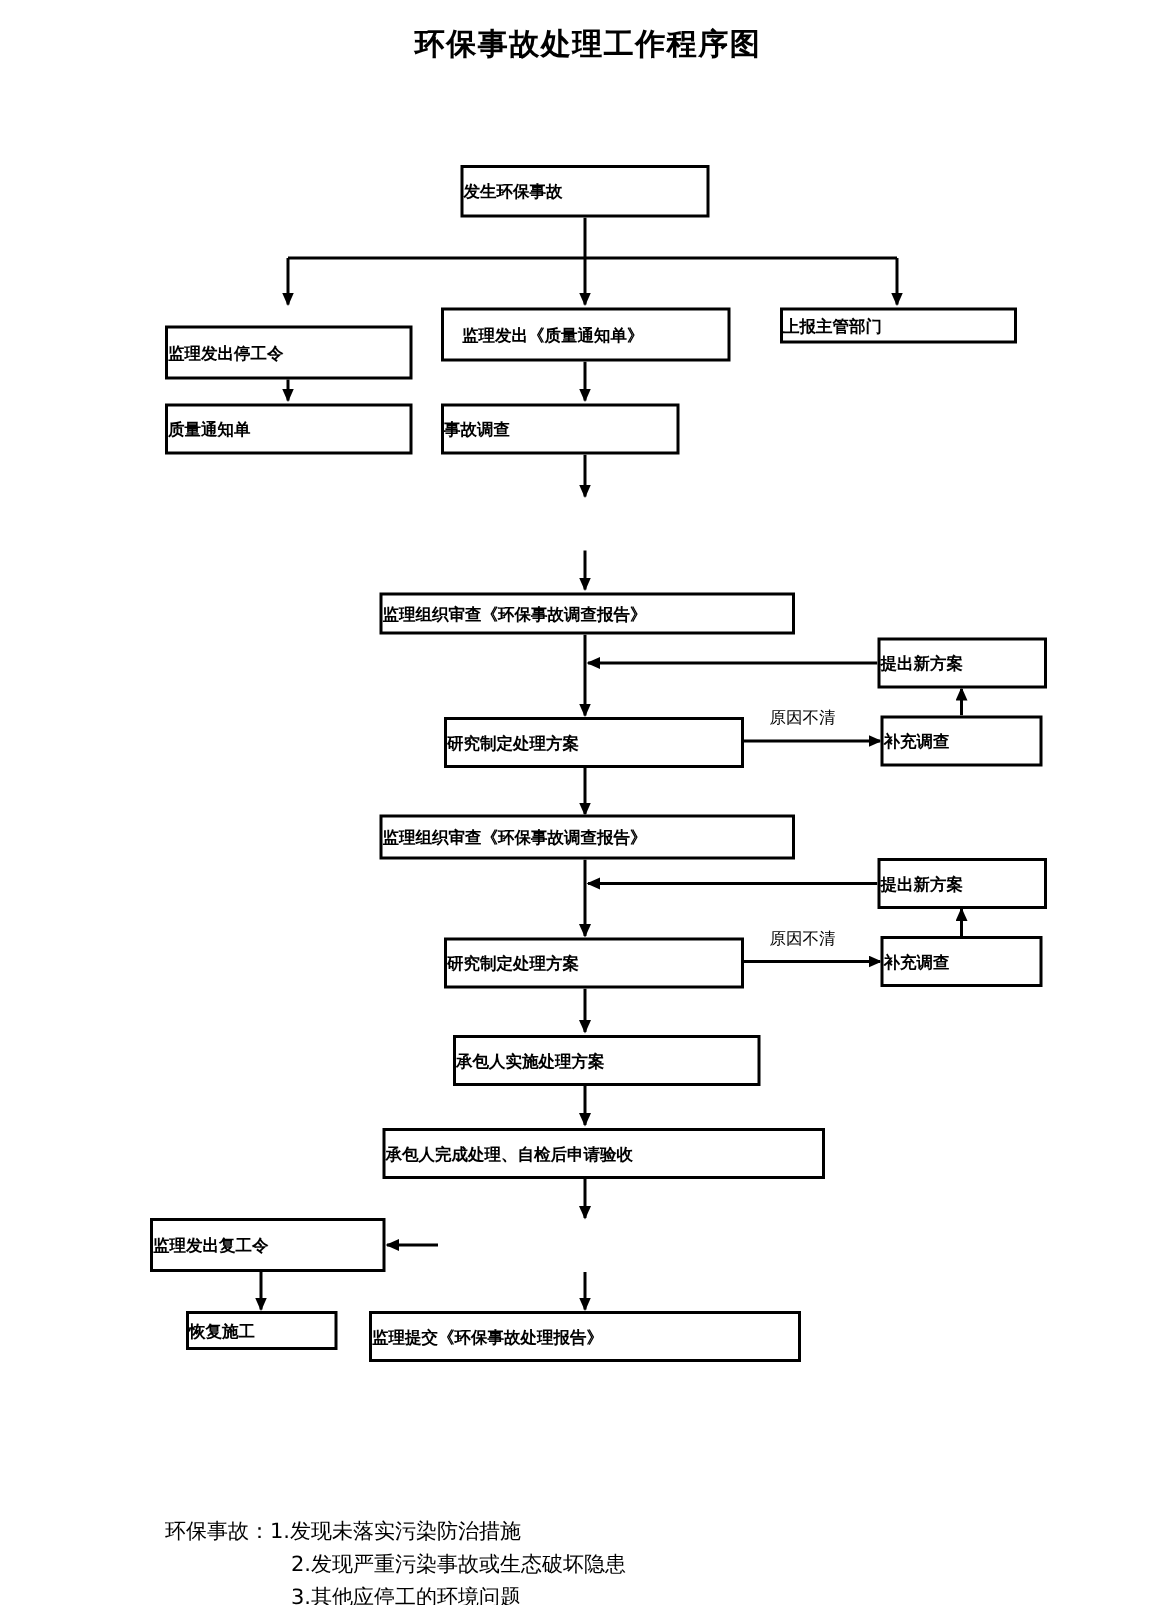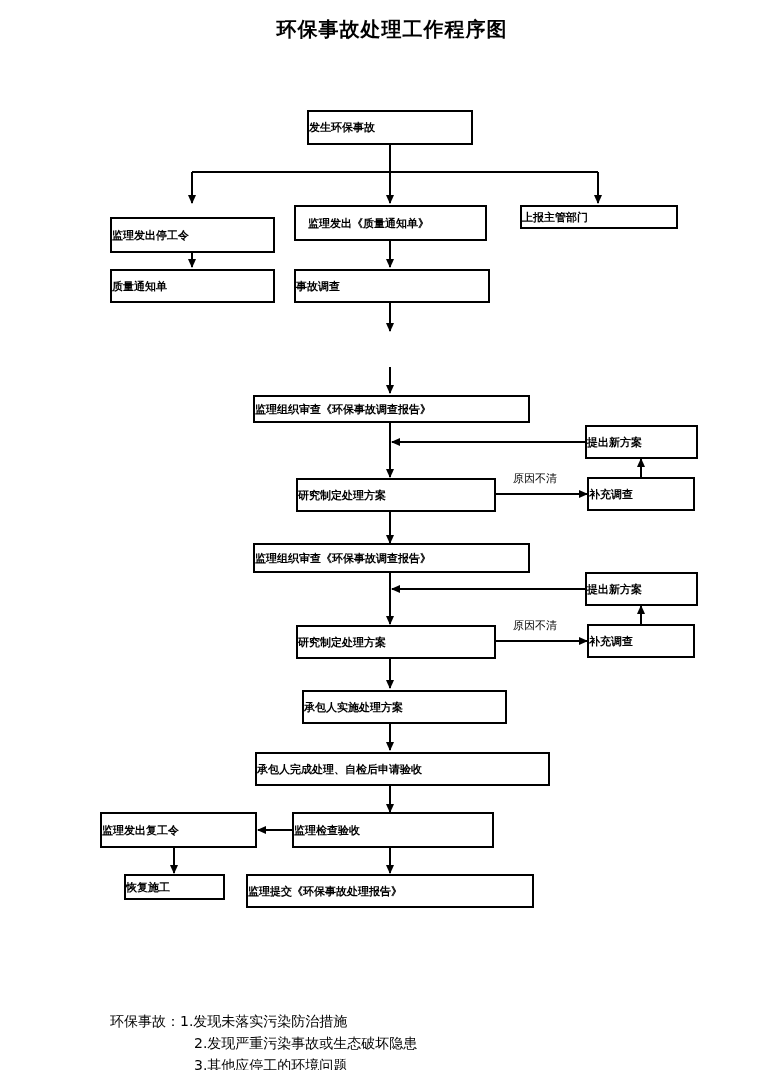--- a/index.html
+++ b/index.html
@@ -146,21 +146,21 @@
   </div>
 
   <div class="node" style="left:520px; top:205px; width:158px; height:24px;">
     <span>上报主管部门</span>
   </div>
 
   <div class="node" style="left:110px; top:269px; width:165px; height:34px;">
     <span>质量通知单</span>
   </div>
 
-  <div class="node" style="left:294px; top:269px; width:196px; height:34px;">
+  <div class="node" style="left:294px; top:269px; width:159px; height:34px;">
     <span>事故调查</span>
   </div>
 
 
   <div class="node" style="left:253px; top:395px; width:277px; height:28px;">
     <span>监理组织审查《环保事故调查报告》</span>
   </div>
 
   <div class="node" style="left:585px; top:425px; width:113px; height:34px;">
     <span>提出新方案</span>
@@ -203,23 +203,20 @@
   </div>
 
   <div class="node" style="left:255px; top:752px; width:295px; height:34px;">
     <span>承包人完成处理、自检后申请验收</span>
   </div>
 
   <div class="node" style="left:100px; top:812px; width:157px; height:36px;">
     <span>监理发出复工令</span>
   </div>
 
-  <div class="node" style="left:292px; top:812px; width:202px; height:36px;">
-    <span>监理检查验收</span>
-  </div>
 
   <div class="node" style="left:124px; top:874px; width:101px; height:26px;">
     <span>恢复施工</span>
   </div>
 
   <div class="node" style="left:246px; top:874px; width:288px; height:34px;">
     <span>监理提交《环保事故处理报告》</span>
   </div>
 
   <div class="footnote" style="left:110px; top:1010px;">

